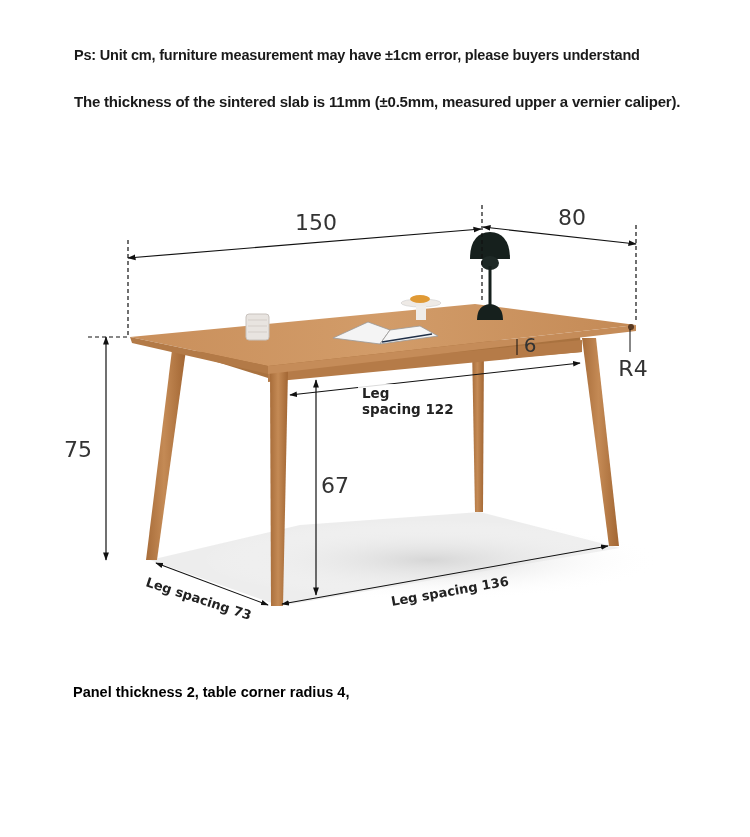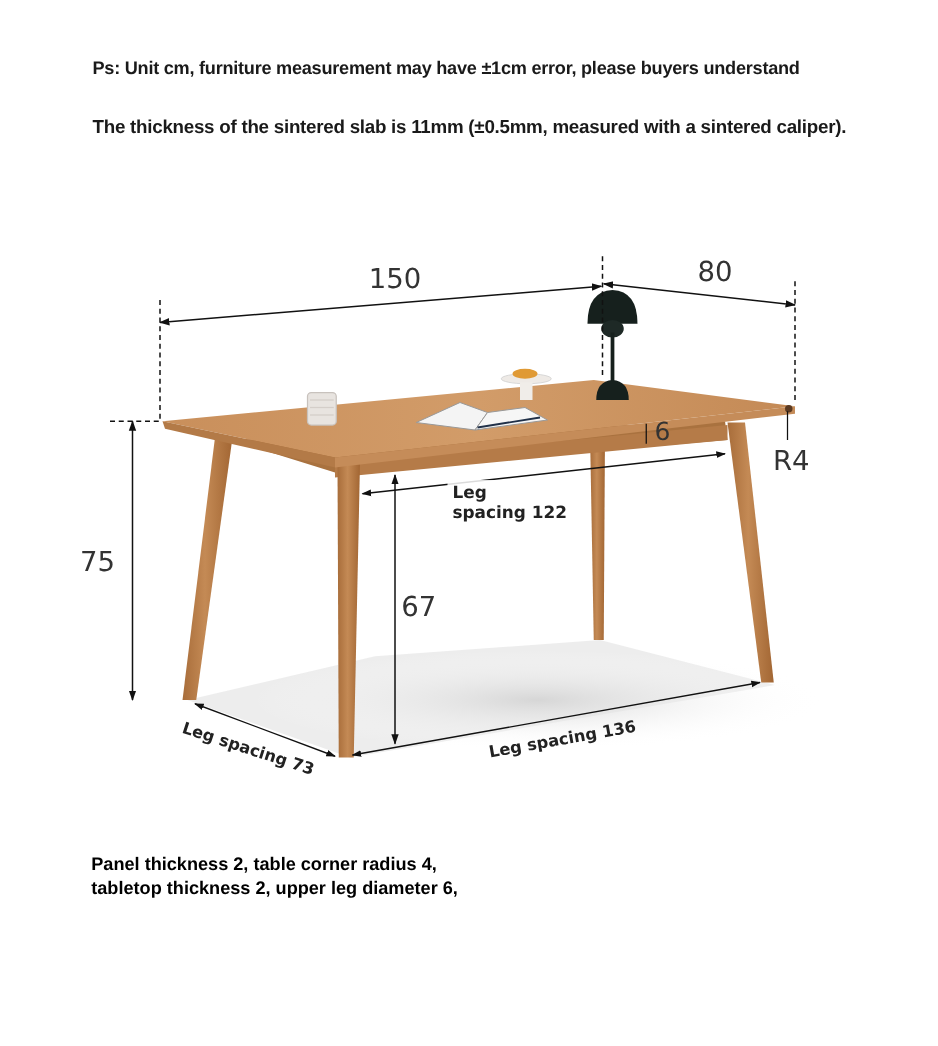--- a/index.html
+++ b/index.html
@@ -13,21 +13,21 @@
             color: #000000; font-size: 14.5px; line-height: 18.5px; }
     .spec div { white-space: nowrap; }
     svg#diagram { position: absolute; left: 0; top: 0; }
     .dim-label { font-family: "DejaVu Sans", sans-serif; fill: #333333; }
     .leg-label { font-family: "DejaVu Sans", sans-serif; font-weight: bold; fill: #222222; }
   </style>
 </head>
 <body>
 
 <div class="note" id="note1">Ps: Unit cm, furniture measurement may have ±1cm error, please buyers understand</div>
-<div class="note" id="note2">The thickness of the sintered slab is 11mm (±0.5mm, measured with a sintered caliper).</div>
+<div class="note" id="note2">The thickness of the sintered slab is 11mm (±0.5mm, measured upper a vernier caliper).</div>
 
 <svg id="diagram" width="750" height="837" viewBox="0 0 750 837">
   <defs>
     <marker id="arr" viewBox="0 0 10 10" refX="9" refY="5" markerWidth="7" markerHeight="7" orient="auto-start-reverse">
       <path d="M0,1.5 L10,5 L0,8.5 z" fill="#111"></path>
     </marker>
     <linearGradient id="topGrad" x1="0" y1="0" x2="1" y2="0">
       <stop offset="0" stop-color="#c98f5b"></stop>
       <stop offset="0.5" stop-color="#d29c69"></stop>
       <stop offset="1" stop-color="#c48a56"></stop>
@@ -152,14 +152,13 @@
   </g>
 
   <g>
     <line x1="282" y1="604" x2="608" y2="546" stroke="#111" stroke-width="1.1" marker-start="url(#arr)" marker-end="url(#arr)"></line>
     <text class="leg-label" x="0" y="0" font-size="13" transform="translate(392,606) rotate(-10)">Leg spacing 136</text>
   </g>
 </svg>
 
 <div class="spec">
   <div>Panel thickness 2, table corner radius 4,</div>
-  <div>tabletop thickness 2, upper leg diameter 6,</div>
 </div>
 
 </body></html>

